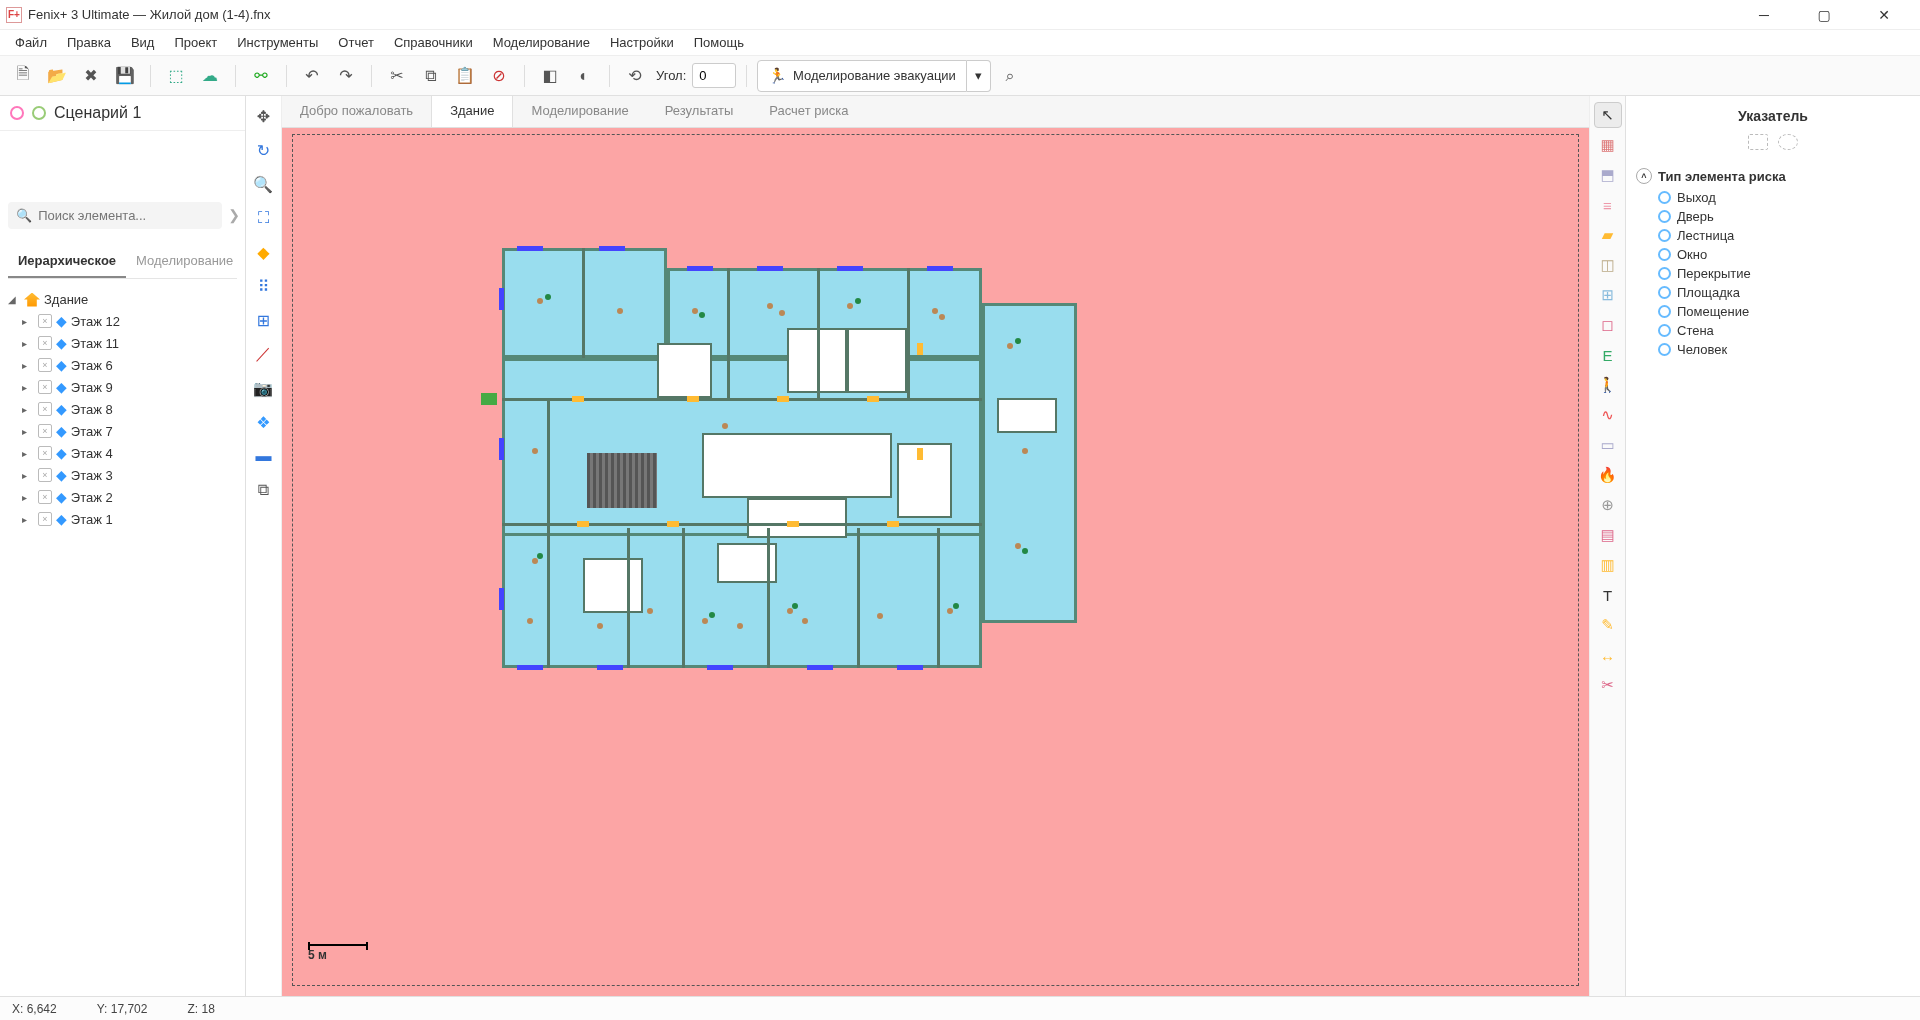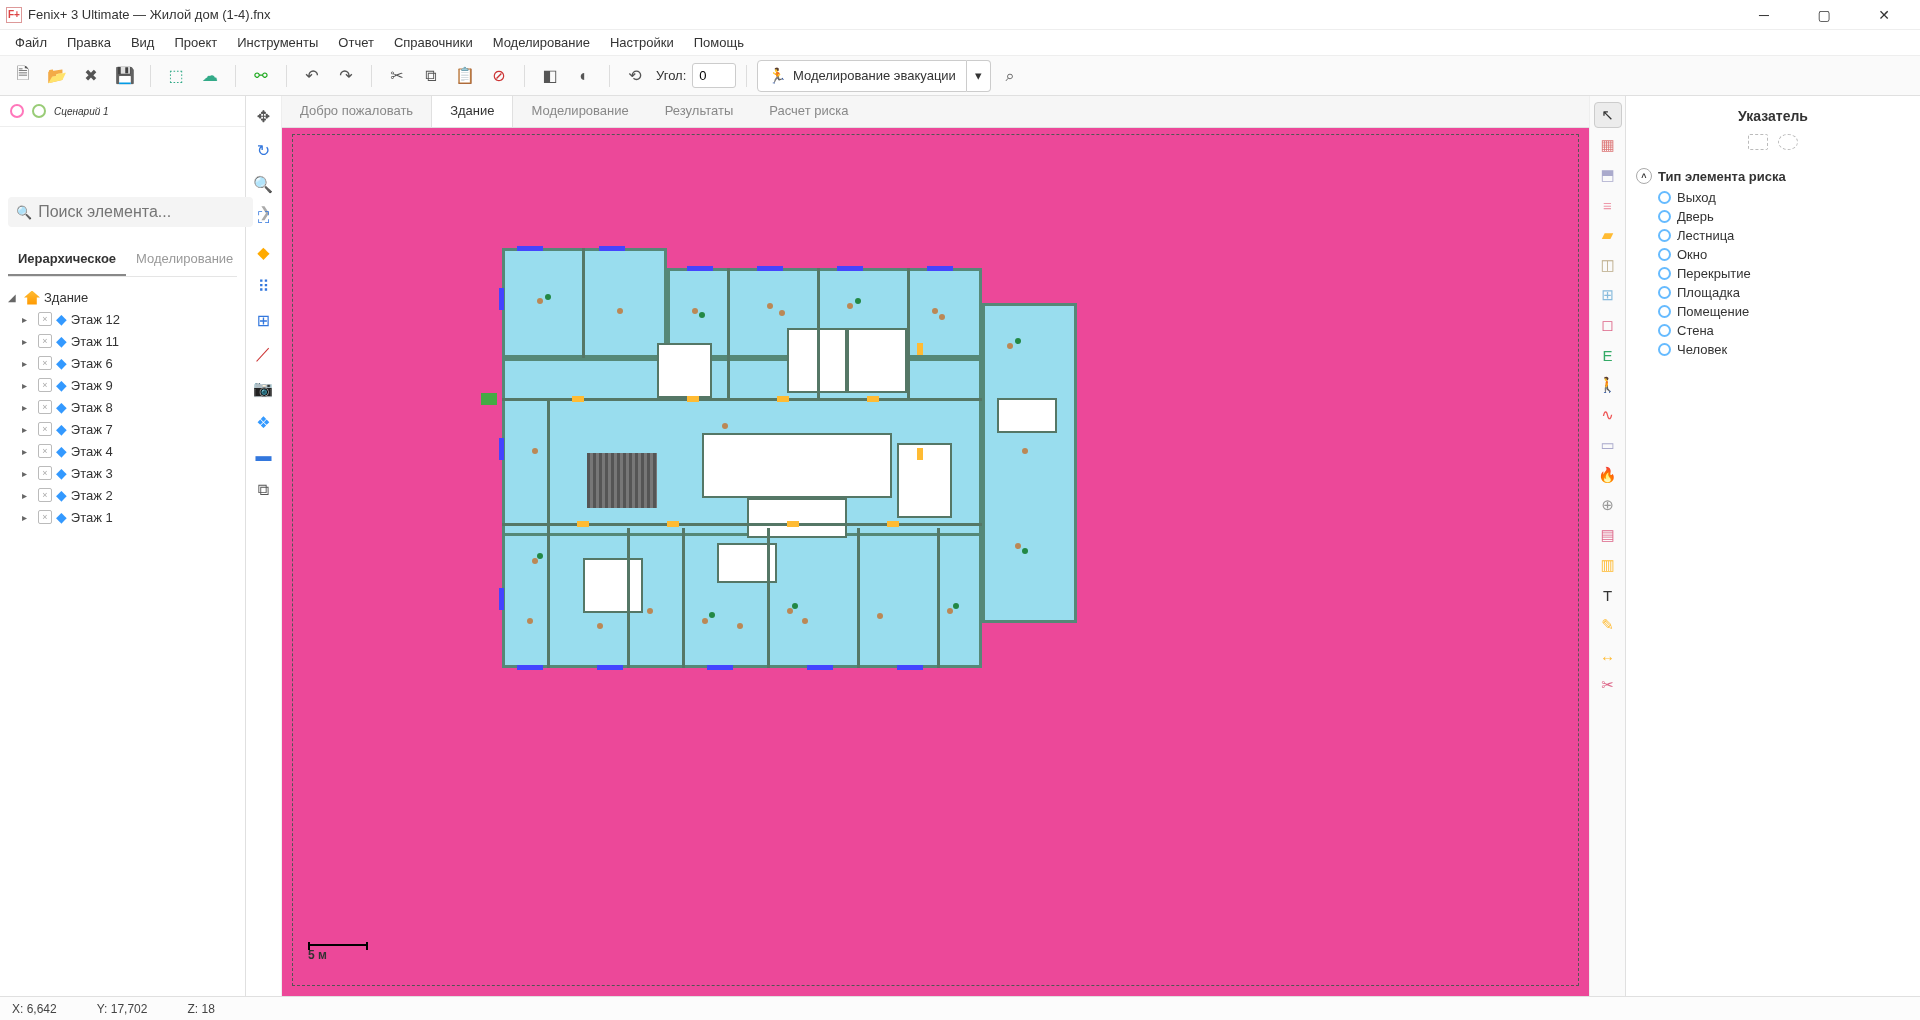--- a/index.html
+++ b/index.html
@@ -18,46 +18,46 @@
   .tool-sep { width: 1px; height: 22px; background: #ddd; margin: 0 6px; }
   .angle-box { display: flex; align-items: center; gap: 6px; }
   .angle-input { width: 44px; border: 1px solid #ccc; border-radius: 3px; padding: 4px 6px; font-size: 13px; text-align: left; }
   .sim-btn { display: flex; align-items: center; gap: 6px; border: 1px solid #ccc; border-radius: 4px; padding: 5px 10px; cursor: pointer; background: #fff; font-size: 13px; }
   .sim-btn .run-ico { color: #2a2; font-weight: bold; font-size: 15px; }
   .sim-dd { width: 24px; height: 32px; border: 1px solid #ccc; border-left: none; border-radius: 0 4px 4px 0; display: flex; align-items: center; justify-content: center; cursor: pointer; background: #fff; }
 
   .workspace { display: flex; height: calc(1020px - 30px - 26px - 40px - 24px); }
 
   .left-panel { width: 246px; border-right: 1px solid #e0e0e0; display: flex; flex-direction: column; }
-  .scenario-row { padding: 8px 10px; display: flex; align-items: center; gap: 8px; font-size: 10px; border-bottom: 1px solid #eee; font-style: italic; }
+  .scenario-row { padding: 8px 10px; display: flex; align-items: center; gap: 8px; font-size: 16px; border-bottom: 1px solid #eee; }
   .circ { width: 14px; height: 14px; border-radius: 50%; border: 2px solid #f7b; }
   .circ.g { border-color: #9c7; }
   .search-row { display: flex; align-items: center; gap: 6px; padding: 10px 8px 8px 8px; margin-top: 60px; }
   .search-box { flex: 1; display: flex; align-items: center; gap: 6px; background: #f4f4f4; border-radius: 4px; padding: 6px 8px; color: #999; }
-  .search-box input { border: none; background: transparent; outline: none; flex: 1; font-size: 16px; color: #7f1d1d; }
+  .search-box input { border: none; background: transparent; outline: none; flex: 1; font-size: 13px; color: #7f1d1d; }
   .chev-btn { width: 24px; height: 28px; display: flex; align-items: center; justify-content: center; color: #aaa; cursor: pointer; font-size: 14px; }
   .tree-tabs { display: flex; border-bottom: 1px solid #e5e5e5; margin: 8px 8px 4px 8px; }
   .tree-tab { padding: 8px 10px; font-size: 13px; cursor: pointer; color: #999; }
   .tree-tab.active { color: #333; font-weight: 600; border-bottom: 2px solid #888; }
   .tree { padding: 6px 4px; overflow: auto; flex: 1; }
   .tree-row { display: flex; align-items: center; gap: 4px; padding: 3px 4px; font-size: 13px; cursor: pointer; }
   .tri { width: 12px; font-size: 10px; color: #666; }
   .house-ico { width: 16px; height: 14px; background: linear-gradient(#fb3,#f90); clip-path: polygon(50% 0,100% 50%,80% 50%,80% 100%,20% 100%,20% 50%,0 50%); }
   .layer-ico { color: #39f; font-size: 14px; }
   .vis-ico { width: 14px; height: 14px; border: 1px solid #bbb; border-radius: 2px; display: flex; align-items: center; justify-content: center; font-size: 9px; color: #aaa; }
 
   .center-wrap { flex: 1; display: flex; }
   .vtoolbar { width: 36px; display: flex; flex-direction: column; align-items: center; gap: 6px; padding: 6px 0; border-right: 1px solid #eee; }
   .vtool { width: 28px; height: 28px; display: flex; align-items: center; justify-content: center; cursor: pointer; border-radius: 4px; color: #555; font-size: 16px; }
 
   .canvas-area { flex: 1; display: flex; flex-direction: column; }
   .doc-tabs { display: flex; height: 32px; border-bottom: 1px solid #e0e0e0; background: #f6f6f6; }
   .doc-tab { padding: 7px 18px; font-size: 13px; color: #888; cursor: pointer; }
   .doc-tab.active { background: #fff; color: #333; border-right: 1px solid #e0e0e0; border-left: 1px solid #e0e0e0; }
-  .canvas { flex: 1; position: relative; background: #ec4899; }
+  .canvas { flex: 1; position: relative; background: #fca5a5; }
   .sel-rect { position: absolute; border: 1.5px dashed #555; left: 10px; top: 6px; right: 10px; bottom: 10px; }
   .plan { position: absolute; left: 205px; top: 120px; width: 590px; height: 420px; }
   .plan .bg { position: absolute; background: #9de; border: 3px solid #587; }
   .plan .wall { position: absolute; background: #576; }
   .plan .door-y { position: absolute; background: #fb3; }
   .plan .win-b { position: absolute; background: #44f; }
   .plan .stair { position: absolute; background: repeating-linear-gradient(90deg,#555,#555 3px,#777 3px,#777 6px); }
   .plan .cut { position: absolute; background: #fff; border: 2px solid #576; }
   .person { position: absolute; width: 6px; height: 6px; border-radius: 50%; background: #b85; }
   .person.g { background: #284; }

